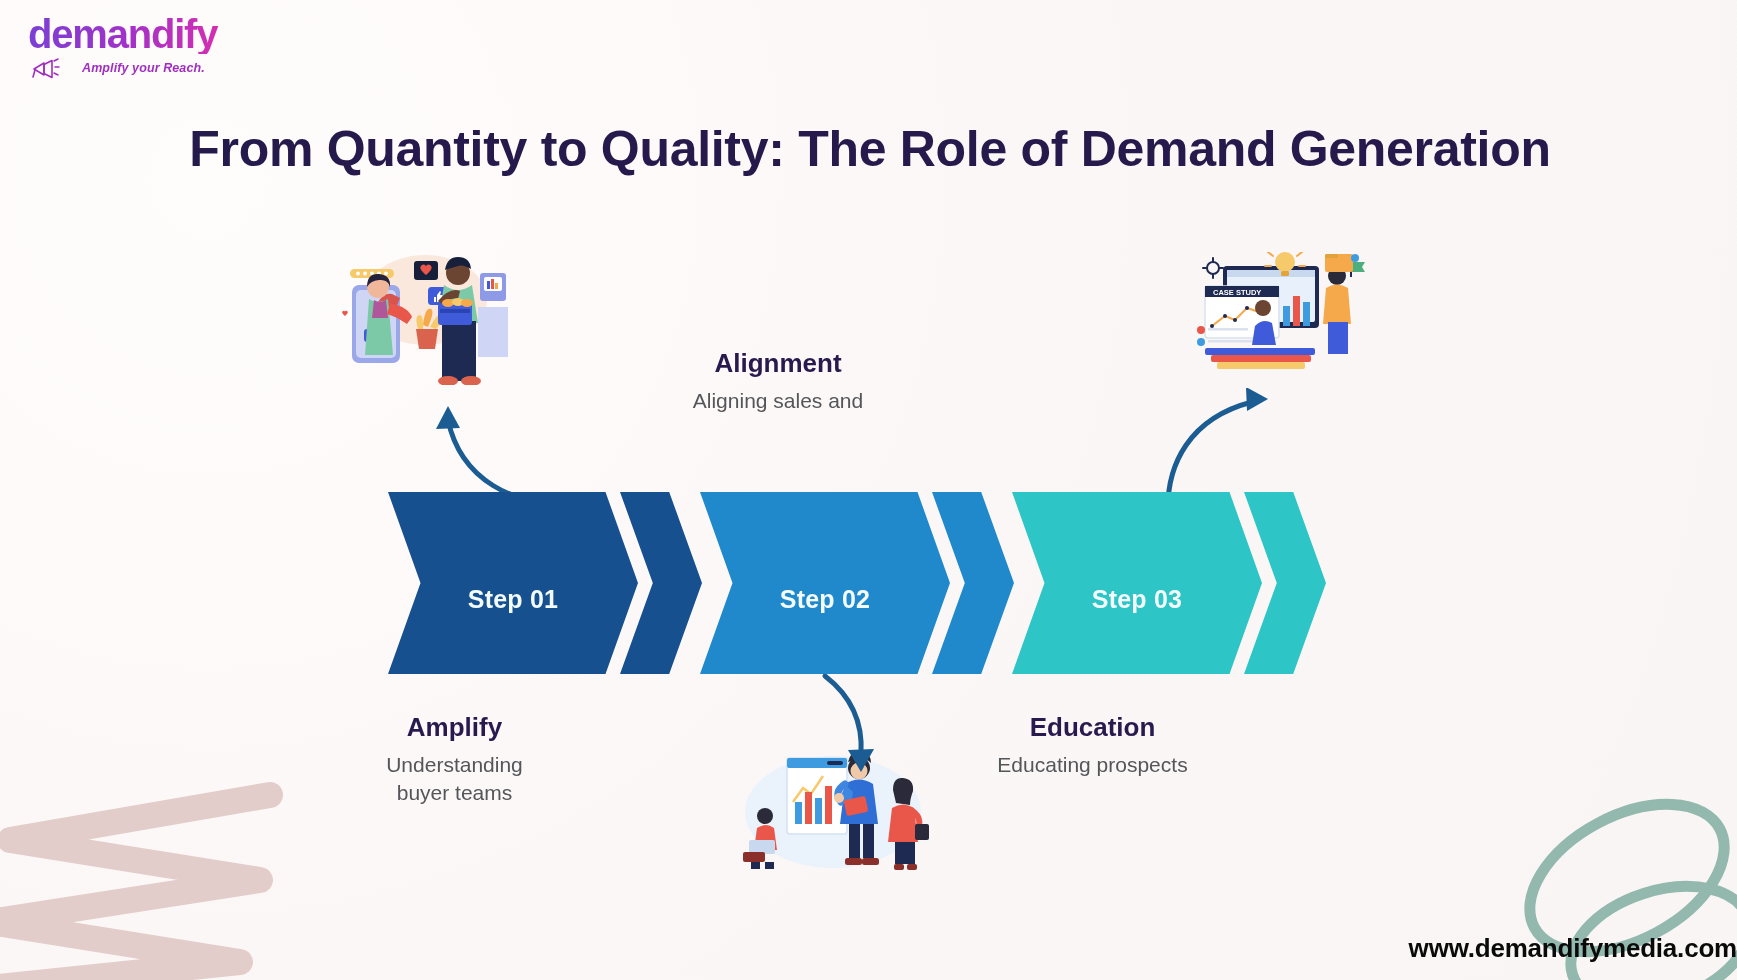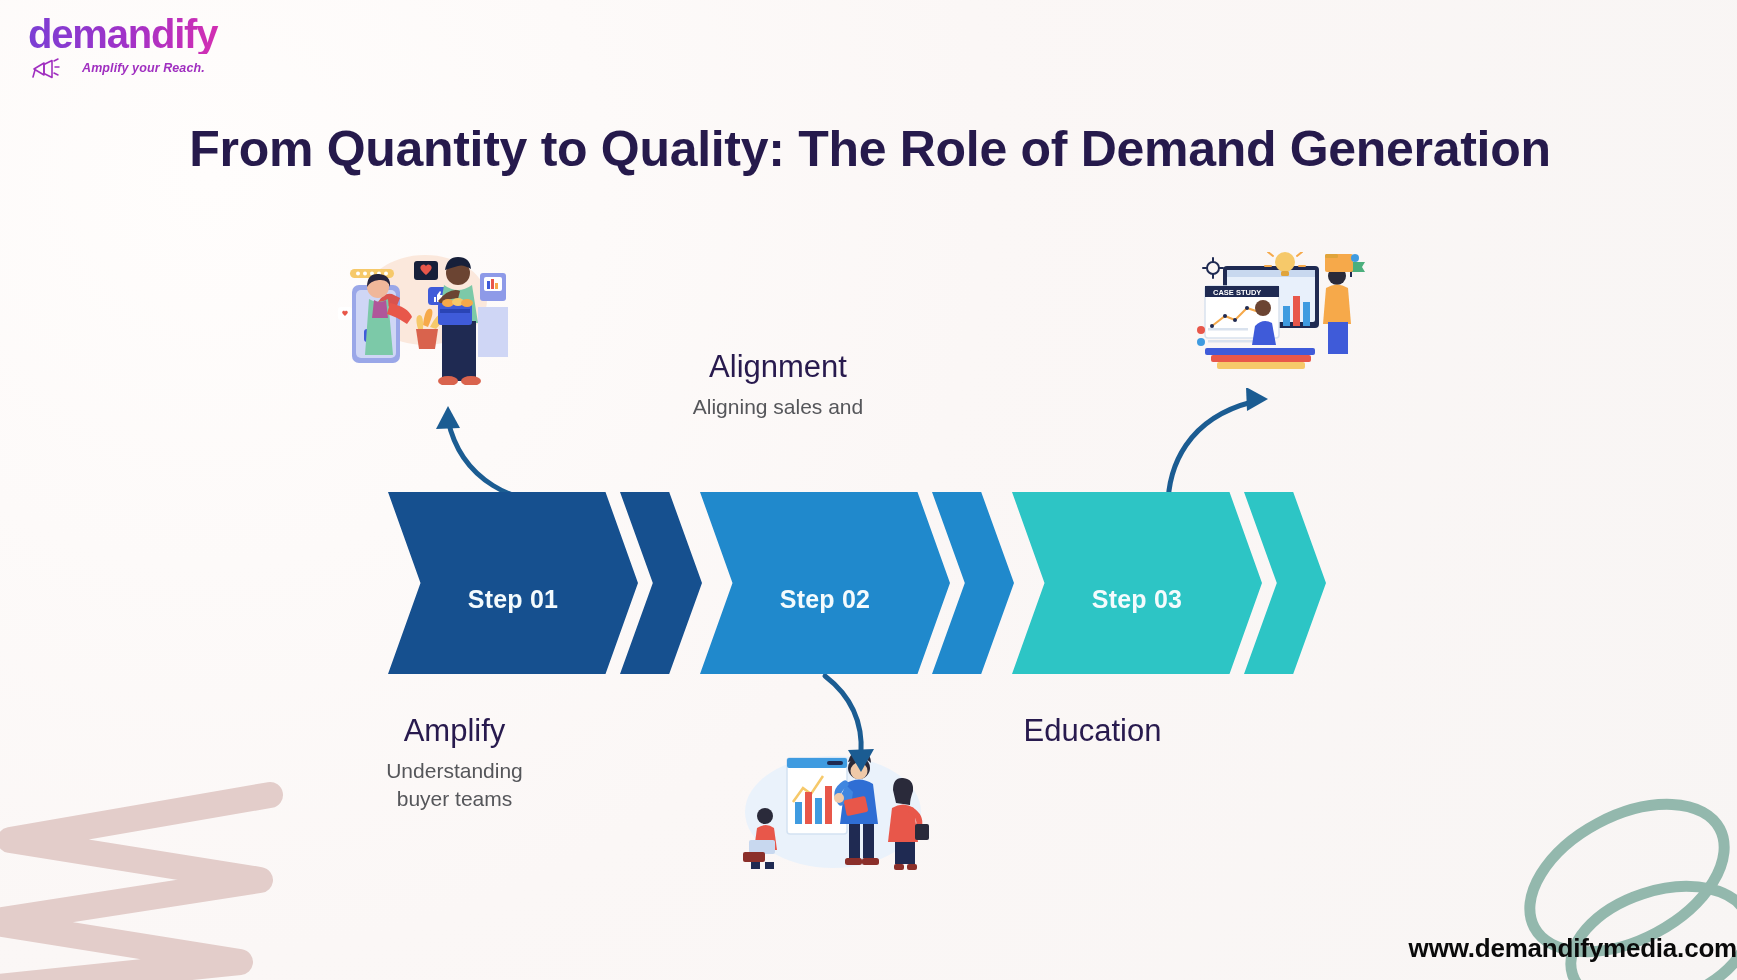--- a/index.html
+++ b/index.html
@@ -117,22 +117,22 @@
     letter-spacing: 0.2px;
     margin-top: 32px;
   }
 
   
   .callout {
     position: absolute;
     text-align: center;
   }
   .callout-title {
-    font-size: 31px;
-    font-weight: normal;
+    font-size: 26px;
+    font-weight: bold;
     color: #281a4e;
     line-height: 1.2;
     margin-bottom: 8px;
   }
   .callout-desc {
     font-size: 21px;
     color: #55565a;
     line-height: 1.32;
   }
 
@@ -383,17 +383,20 @@
 
   <div class="callout callout-alignment">
     <div class="callout-title">Alignment</div>
     <div class="callout-desc">
       <div>Aligning sales and</div>
     </div>
   </div>
 
   <div class="callout callout-education">
     <div class="callout-title">Education</div>
+    <div class="callout-desc">
+      <div>Educating prospects</div>
+    </div>
   </div>
 
   <div class="footer">www.demandifymedia.com</div>
 
 </div>
 
 </body></html>

